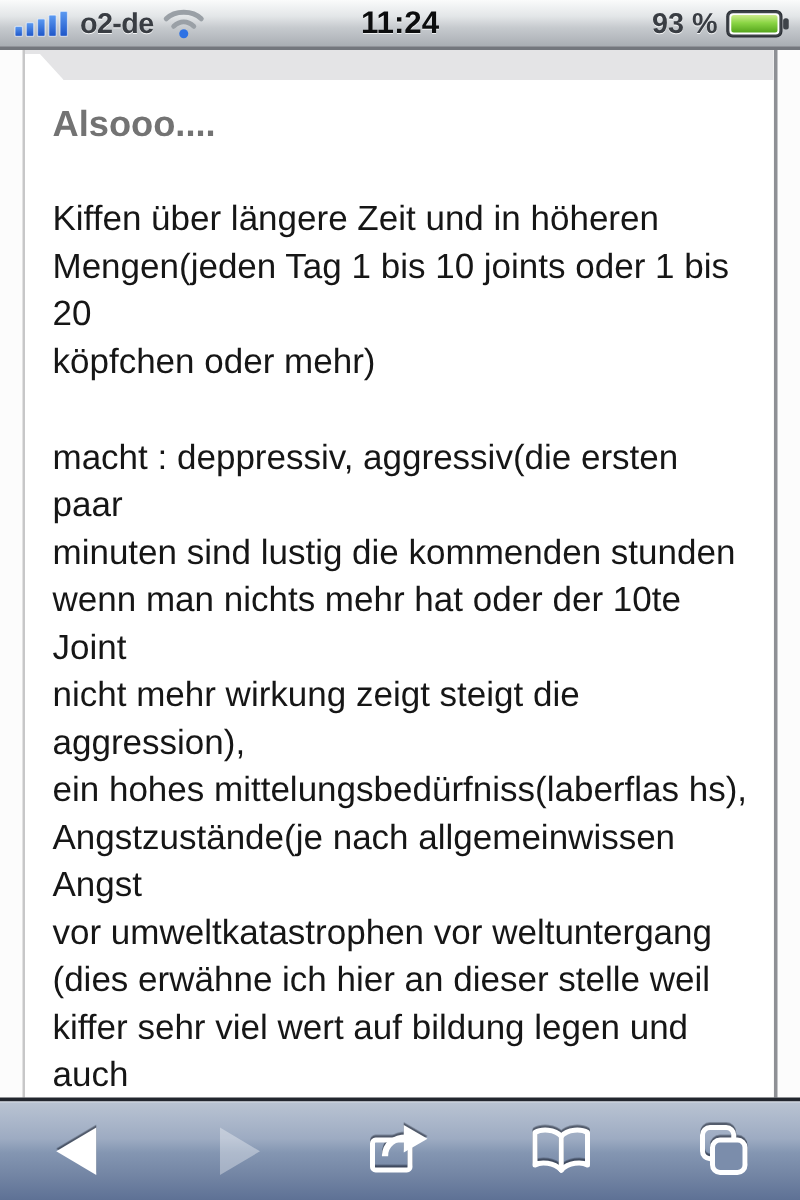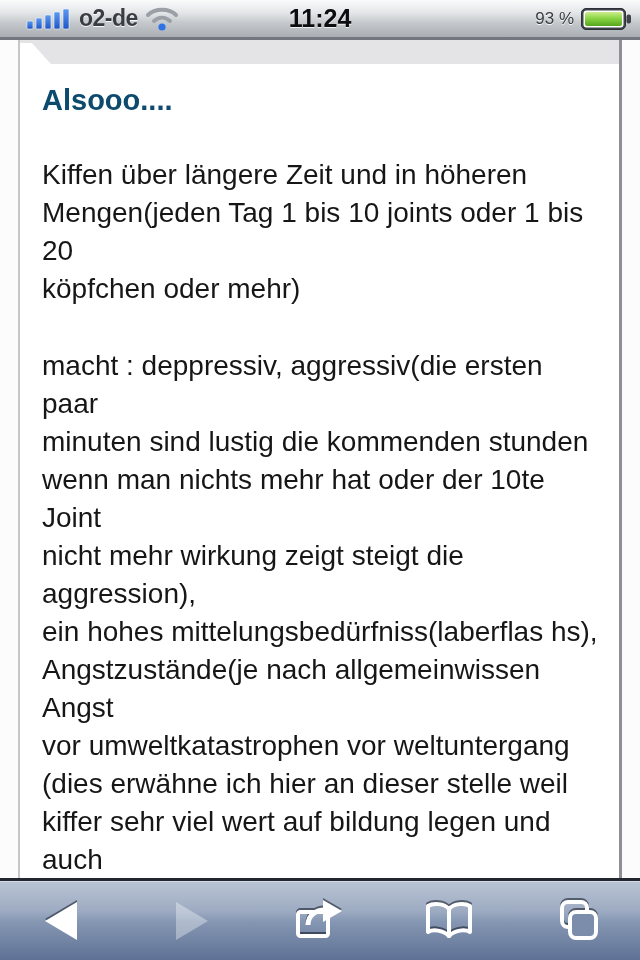--- a/index.html
+++ b/index.html
@@ -8,47 +8,47 @@
     background:#ffffff;font-family:"Liberation Sans", sans-serif;
     -webkit-font-smoothing:antialiased;
   }
   
   .status-bar{
     position:absolute;top:0;left:0;width:640px;height:40px;
     background:linear-gradient(180deg,#fafbfb 0%,#e3e6e8 35%,#c6cace 60%,#a9aeb3 100%);
     border-bottom:3px solid #73777d;
     box-sizing:border-box;
   }
-  .sb-left{position:absolute;left:26px;top:0;height:37px;display:flex;align-items:center;gap:7px;}
+  .sb-left{position:absolute;left:11px;top:0;height:37px;display:flex;align-items:center;gap:7px;}
   .sb-carrier{font-size:23px;font-weight:bold;color:#393d43;text-shadow:0 1px 0 rgba(255,255,255,.85);letter-spacing:-.5px;}
   .sb-time{
     position:absolute;left:0;right:0;top:0;height:37px;display:flex;align-items:center;justify-content:center;
     font-size:25px;font-weight:bold;color:#0c0d0e;text-shadow:0 1px 0 rgba(255,255,255,.75);
   }
   .sb-right{position:absolute;right:8px;top:0;height:37px;display:flex;align-items:center;gap:6px;}
-  .sb-batt-pct{font-size:17px;font-weight:normal;color:#393d43;text-shadow:0 1px 0 rgba(255,255,255,.85);}
+  .sb-batt-pct{font-size:23px;font-weight:bold;color:#393d43;text-shadow:0 1px 0 rgba(255,255,255,.85);}
   
   .content{
     position:absolute;top:40px;left:0;width:640px;height:838px;background:#fcfcfc;
   }
   .edge-left-line{position:absolute;left:18px;top:0;width:2px;height:100%;background:#c7c7c8;}
   .edge-right-line{position:absolute;left:619px;top:0;width:3px;height:100%;background:#8e9095;}
   .card{
     position:absolute;left:20px;top:0;width:599px;height:838px;background:#ffffff;overflow:hidden;
   }
   .quote-band{
     position:relative;width:100%;height:24px;background:#e4e4e6;
   }
   .quote-band .wedge{
     position:absolute;left:0;top:3px;width:31px;height:21px;background:#ffffff;
     clip-path:polygon(0 0, 38% 0, 100% 100%, 0 100%);
   }
   .post-text{width:560px;padding-left:22px;color:#161616;}
   .post-heading{
-    font-size:29px;font-weight:bold;margin:20px 0 0 0;color:#0c4a6e;
+    font-size:29px;font-weight:bold;margin:20px 0 0 0;color:#737373;
   }
   .post-text p{
     font-size:28px;line-height:38px;margin:0;white-space:pre-line;letter-spacing:0px;
   }
   .post-text p.p-first{margin-top:38px;}
   .post-text p.p-next{margin-top:39px;}
   
   .toolbar{
     position:absolute;bottom:0;left:0;width:640px;height:82px;box-sizing:border-box;
     background:linear-gradient(180deg,#bac4d3 0%,#9dabc2 38%,#8existing 0,#8496b2 52%,#7385a4 75%,#61749a 100%);

